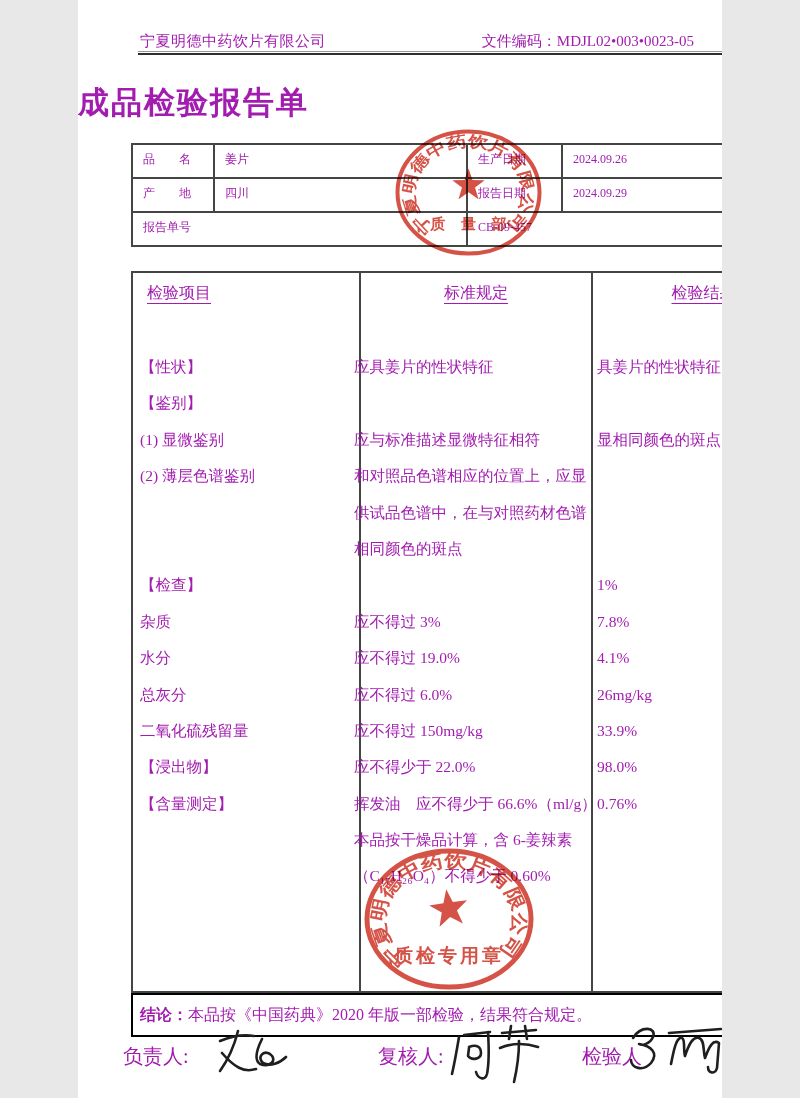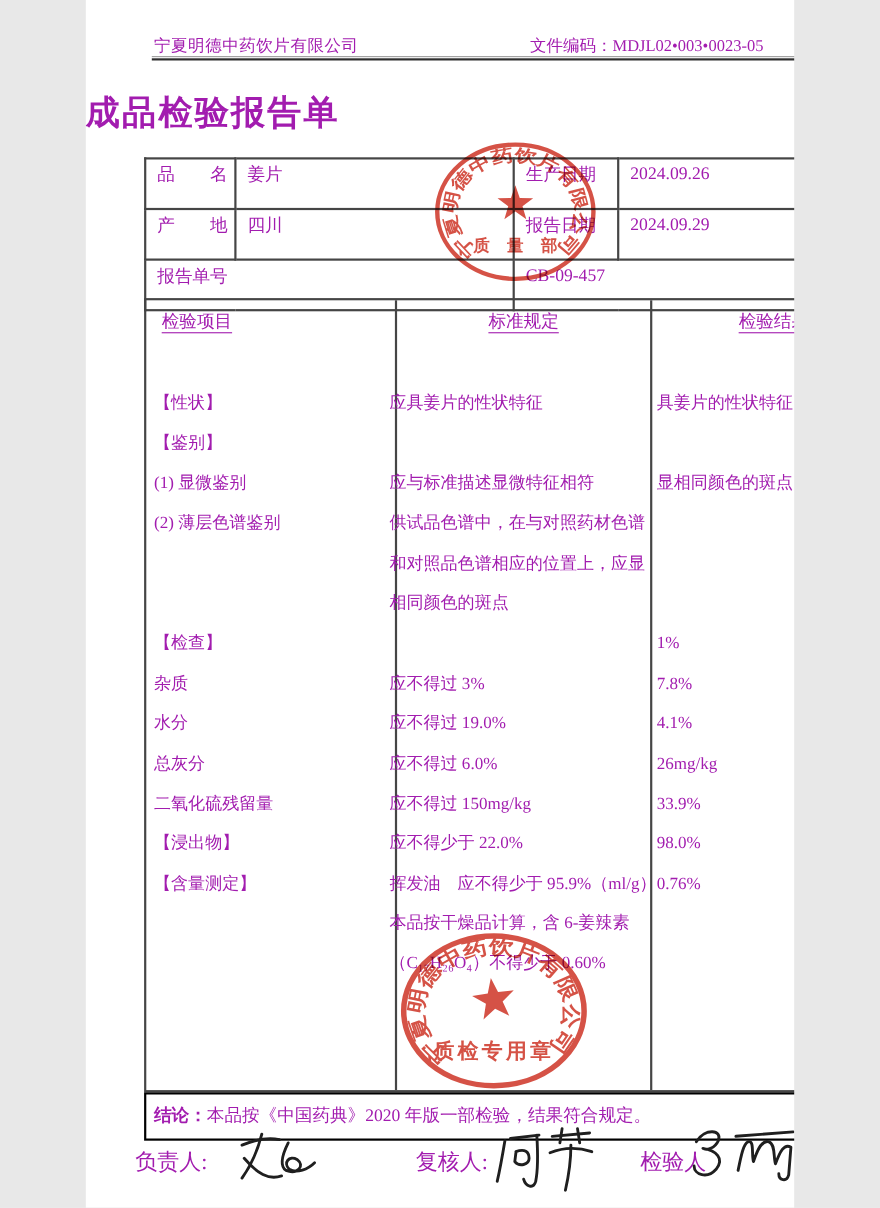--- a/index.html
+++ b/index.html
@@ -9,21 +9,21 @@
   
   .company{position:absolute;left:62px;top:32px;font-size:15px;letter-spacing:.5px;}
   .doccode{position:absolute;right:28px;top:32px;font-size:15px;}
   .hrule{position:absolute;left:60px;top:51px;width:716px;border-top:1px solid #999;border-bottom:2px solid #2e2e2e;height:1px;}
 
   .title{position:absolute;left:0;top:82px;width:100%;text-align:left;
          font-size:31px;font-weight:bold;letter-spacing:2px;}
 
   
   table.info{position:absolute;left:53px;top:143px;width:685px;border-collapse:collapse;table-layout:fixed;}
-  table.info td{border:2px solid #454545;font-size:16px;padding:0 0 16px 10px;height:28px;white-space:nowrap;overflow:visible;}
+  table.info td{border:2px solid #454545;font-size:12px;padding:0 0 4px 10px;height:28px;white-space:nowrap;overflow:visible;}
 
   
   .maintable{position:absolute;left:53px;top:271px;width:685px;height:722px;
              border:2px solid #454545;box-sizing:border-box;}
   .vline{position:absolute;top:0;bottom:0;width:2px;background:#454545;}
   .vl1{left:226px;} .vl2{left:458px;}
   .thead{position:absolute;top:9px;font-size:16px;line-height:22px;
          text-decoration:underline;text-underline-offset:5px;white-space:nowrap;}
   .th1{left:14px;} .th2{left:228px;width:230px;text-align:center;} .th3{left:460px;width:221px;text-align:center;}
   .tcol{position:absolute;top:76px;font-size:15.5px;}
@@ -105,30 +105,30 @@
         <div class="tline">二氧化硫残留量</div>
         <div class="tline">【浸出物】</div>
         <div class="tline">【含量测定】</div>
         <div class="tline"></div>
         <div class="tline"></div>
       </div>
     <div class="tcol tc2" id="col-standards">
         <div class="tline">应具姜片的性状特征</div>
         <div class="tline"></div>
         <div class="tline">应与标准描述显微特征相符</div>
+        <div class="tline">和对照品色谱相应的位置上，应显</div>
         <div class="tline">供试品色谱中，在与对照药材色谱</div>
-        <div class="tline">和对照品色谱相应的位置上，应显</div>
         <div class="tline">相同颜色的斑点</div>
         <div class="tline"></div>
         <div class="tline">应不得过 3%</div>
         <div class="tline">应不得过 19.0%</div>
         <div class="tline">应不得过 6.0%</div>
         <div class="tline">应不得过 150mg/kg</div>
         <div class="tline">应不得少于 22.0%</div>
-        <div class="tline">挥发油　应不得少于 95.9%（ml/g）</div>
+        <div class="tline">挥发油　应不得少于 66.6%（ml/g）</div>
         <div class="tline">本品按干燥品计算，含 6-姜辣素</div>
         <div class="tline">（C₁₇H₂₆O₄）不得少于 0.60%</div>
       </div>
     <div class="tcol tc3" id="col-results">
         <div class="tline">具姜片的性状特征</div>
         <div class="tline"></div>
         <div class="tline">显相同颜色的斑点</div>
         <div class="tline"></div>
         <div class="tline"></div>
         <div class="tline"></div>

